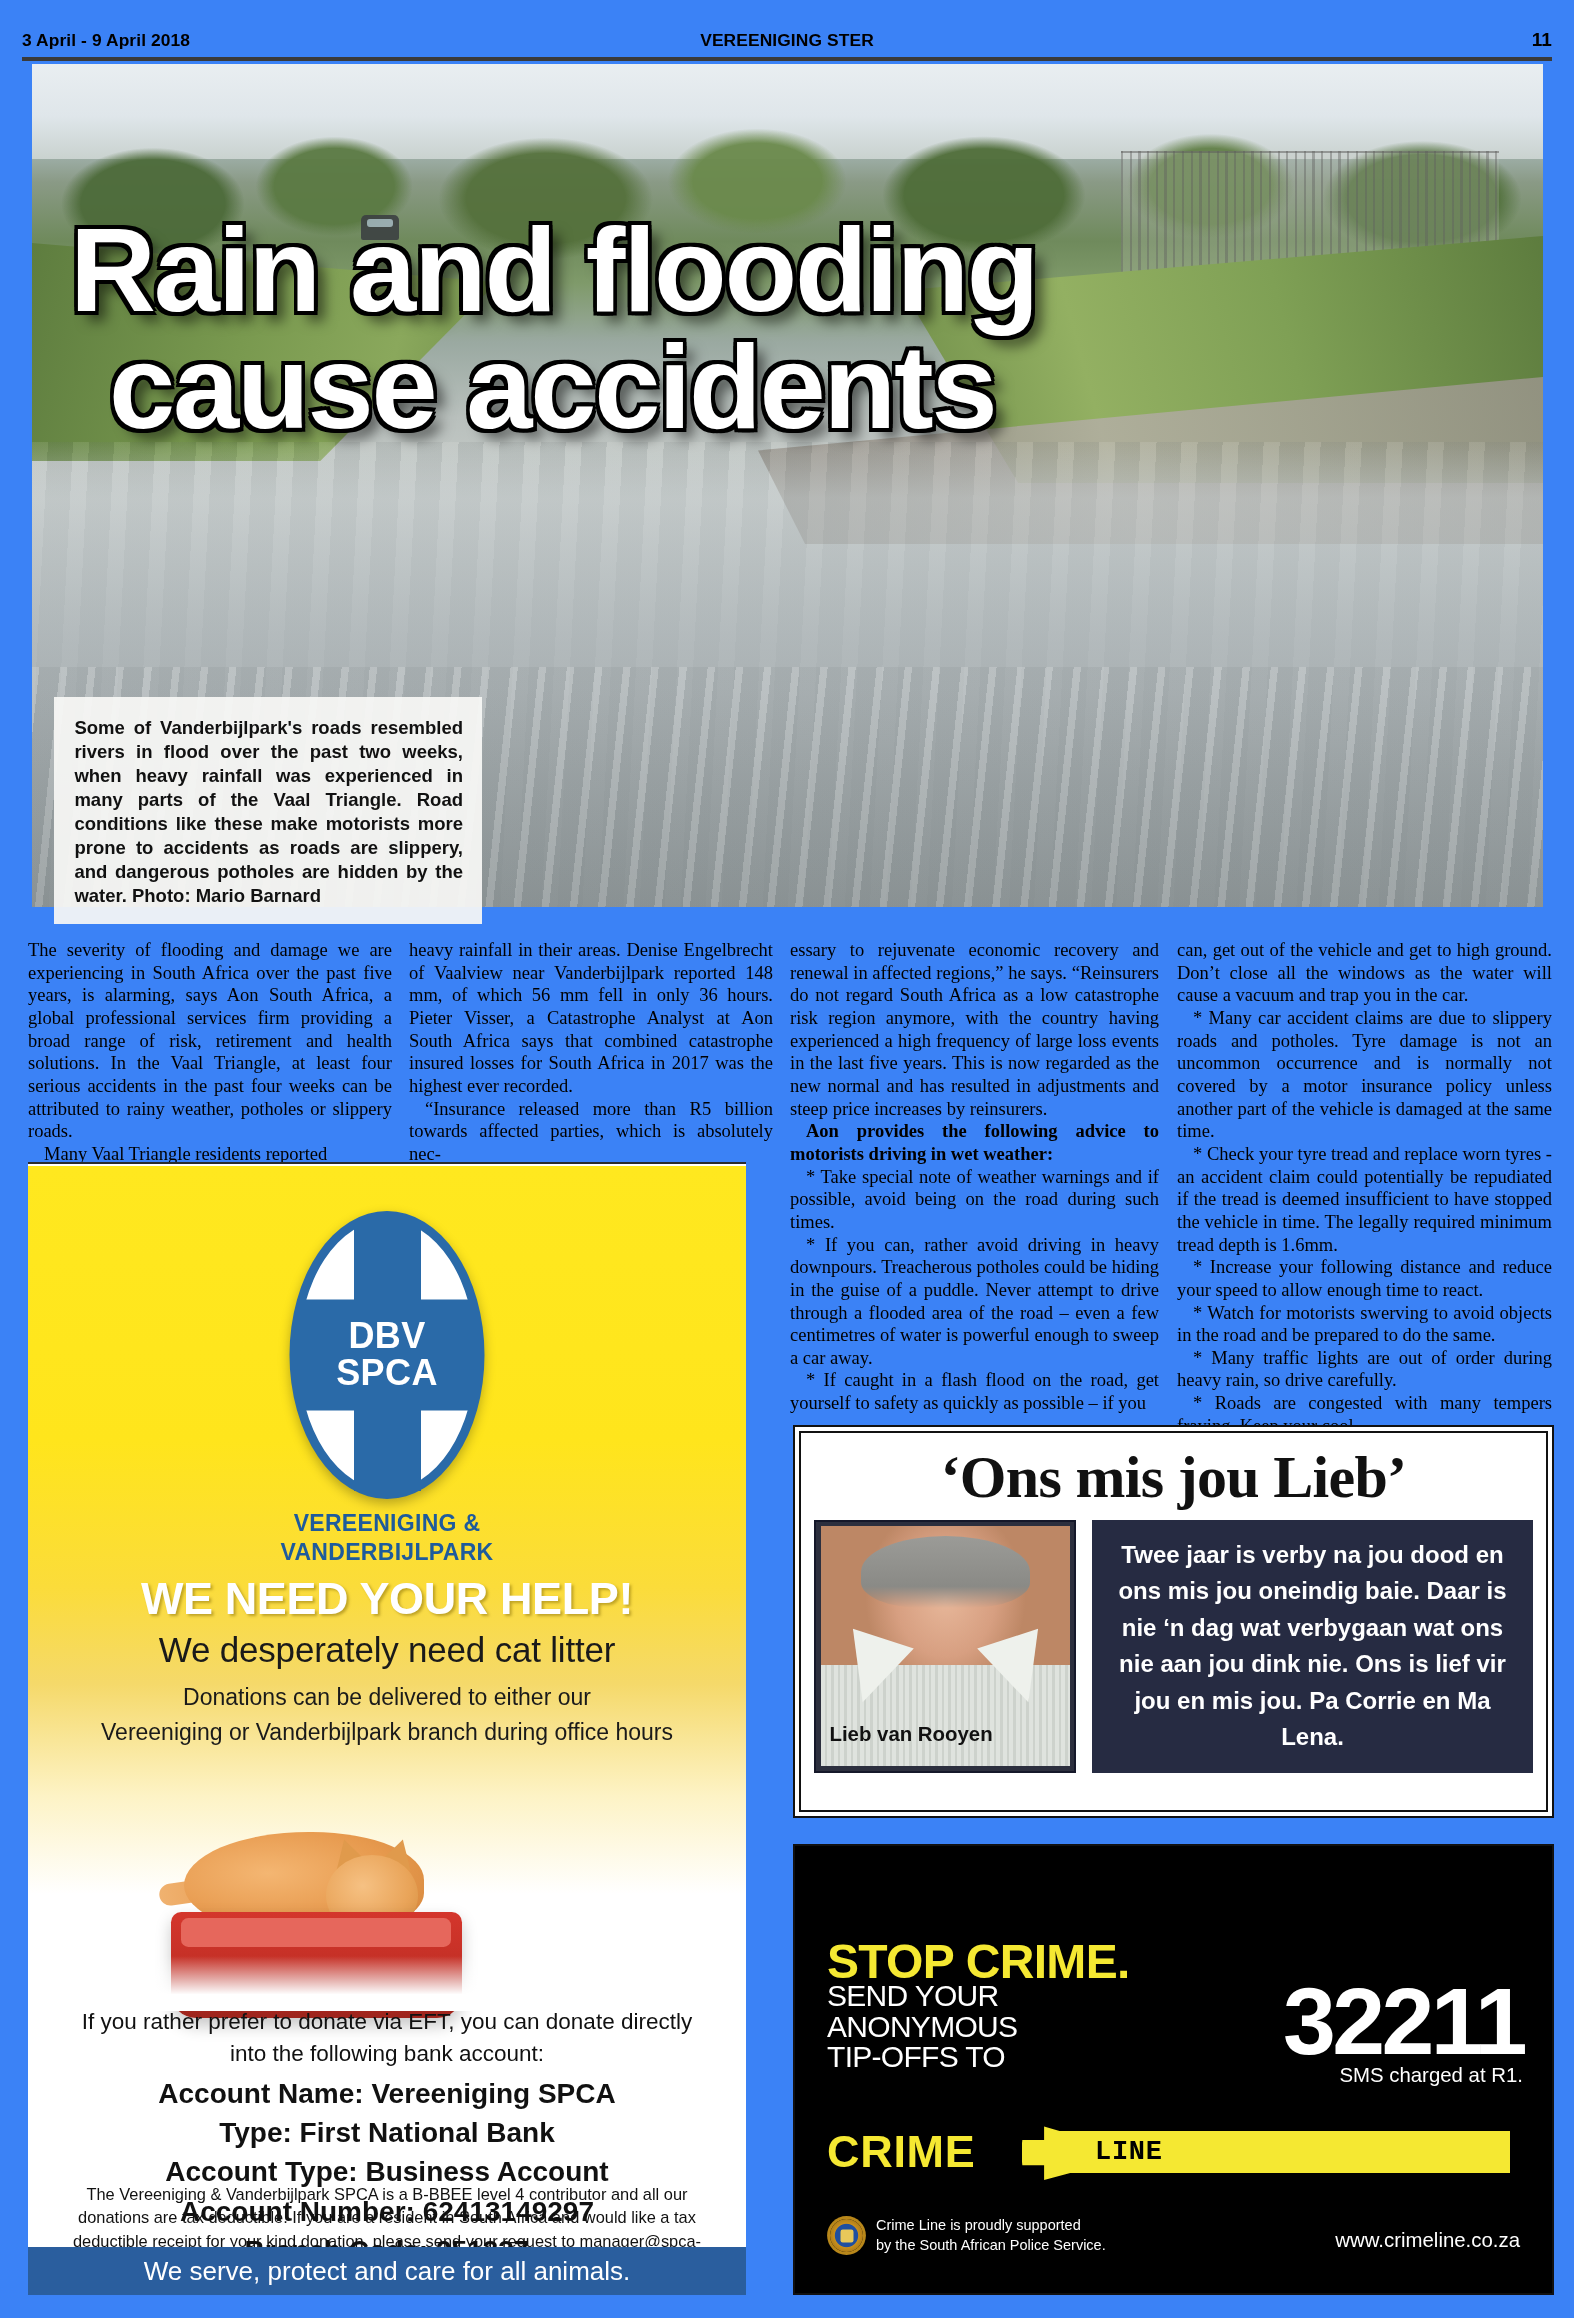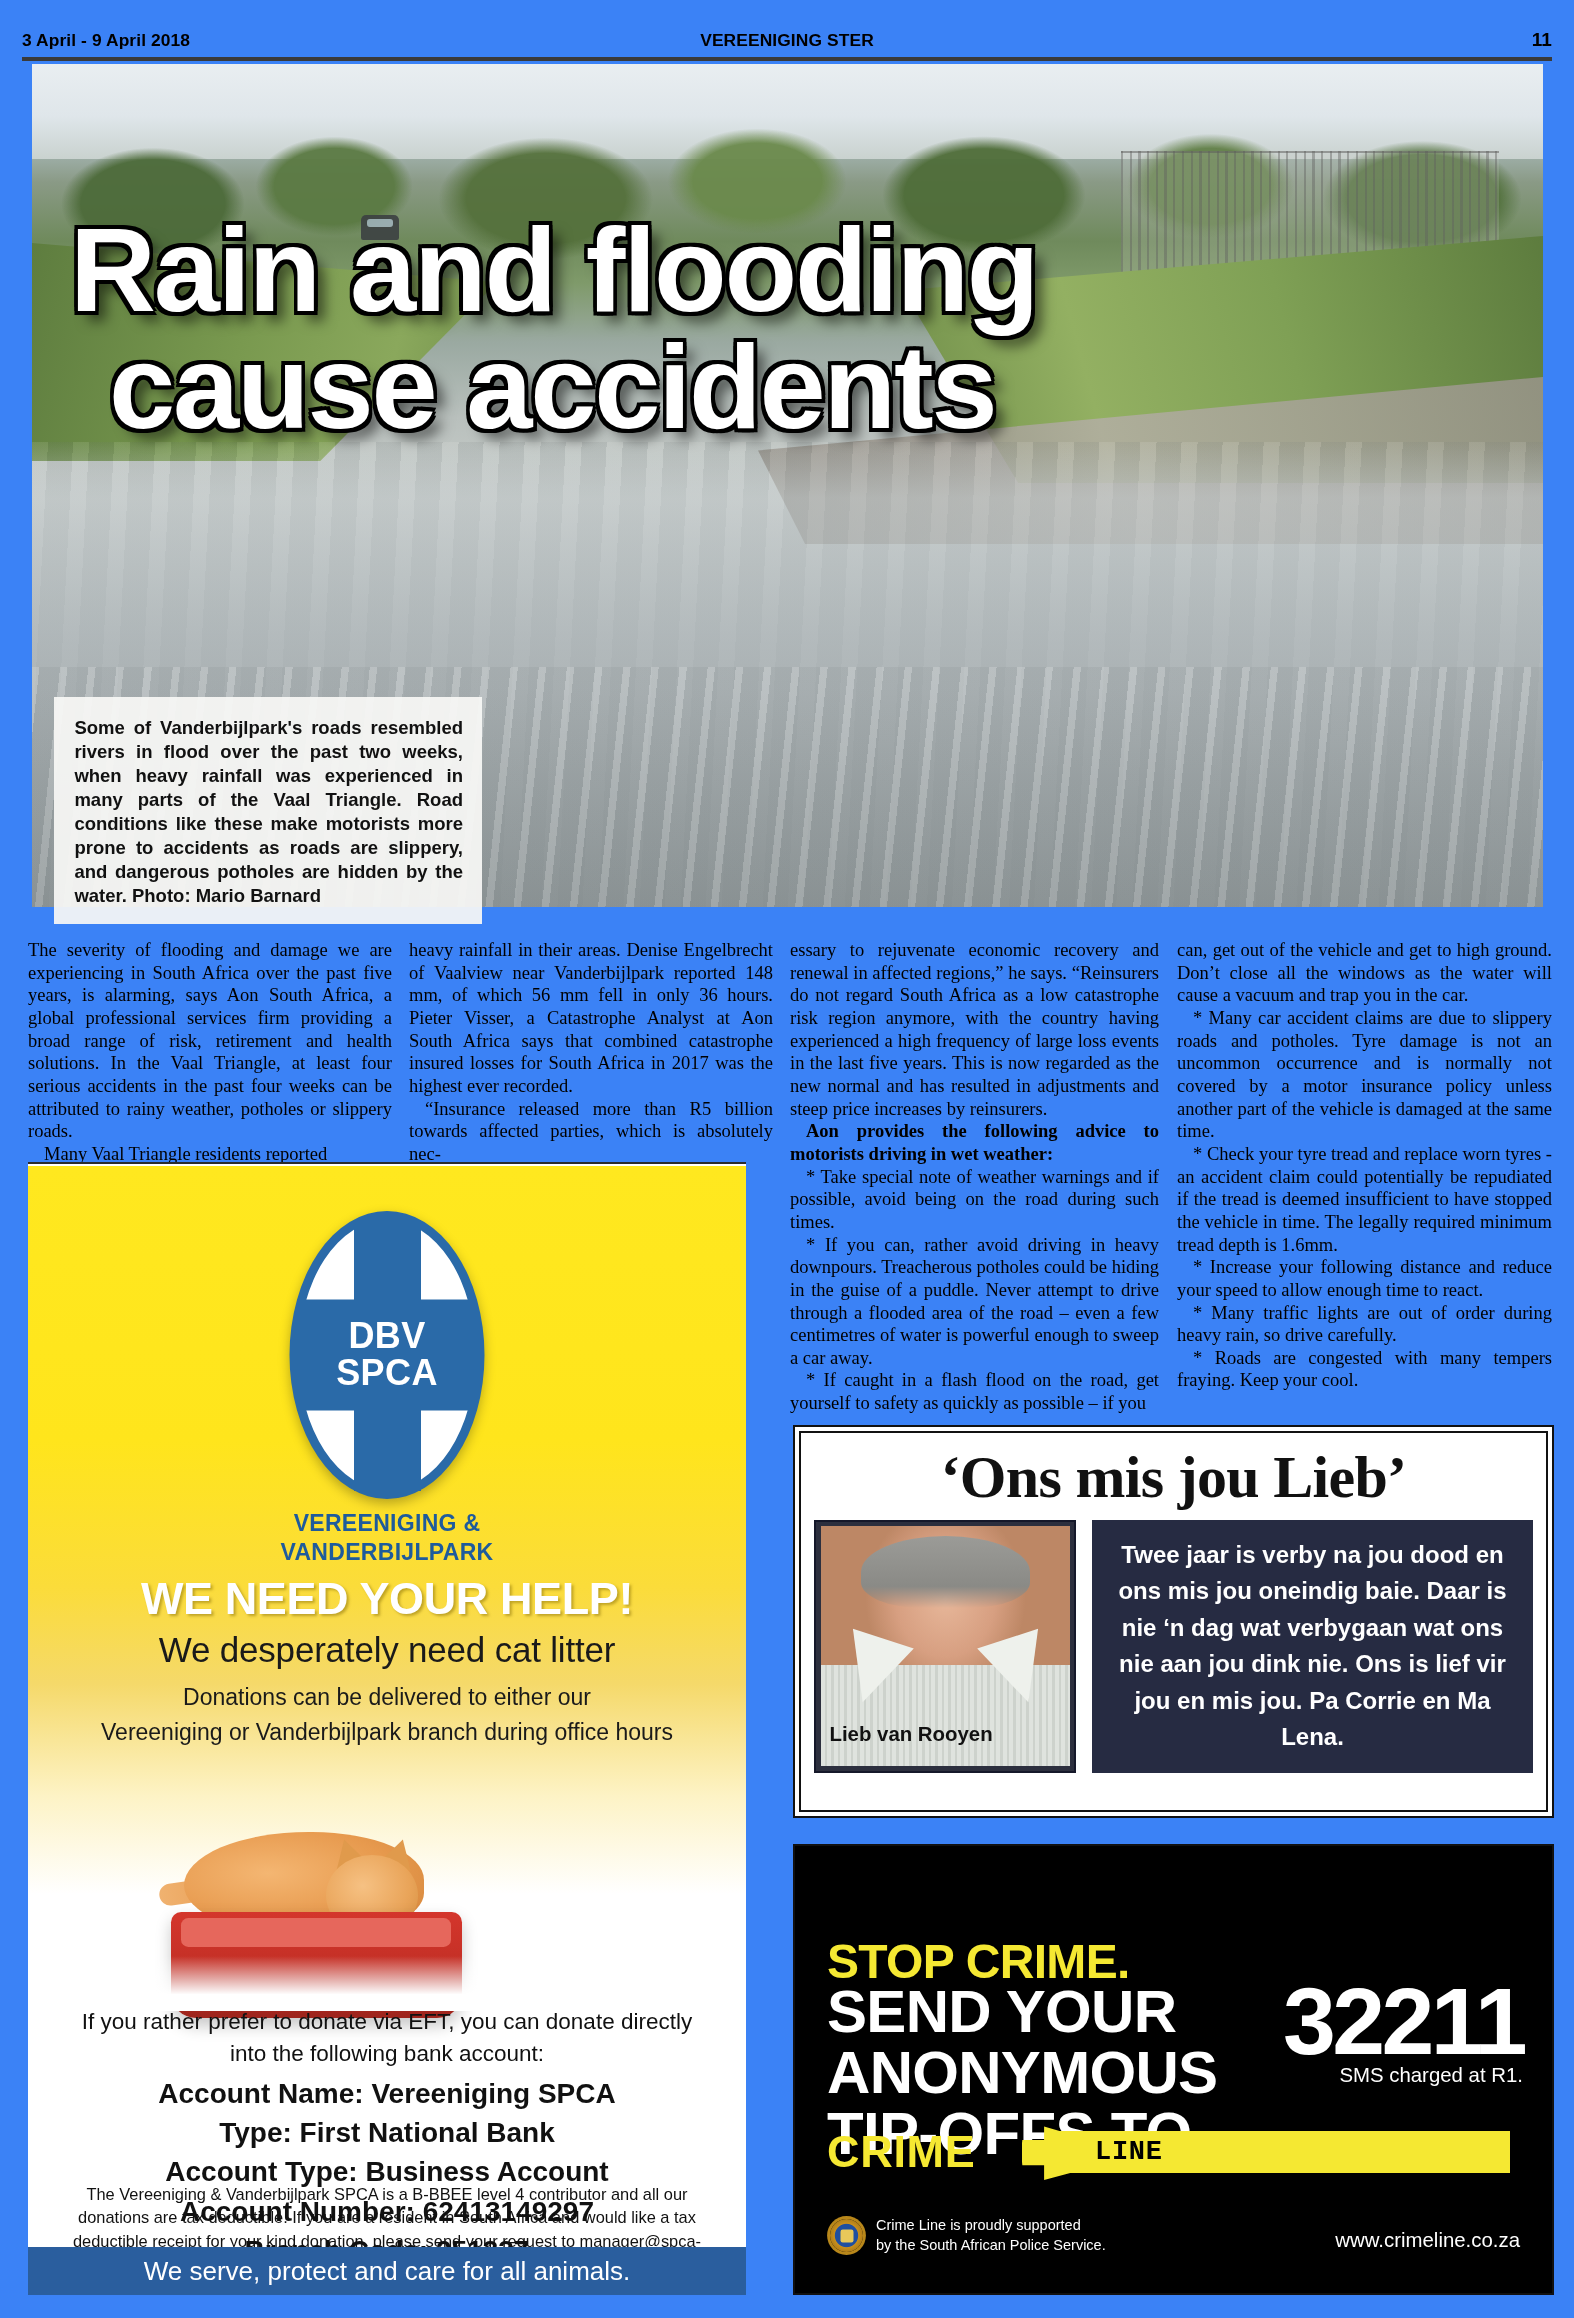--- a/index.html
+++ b/index.html
@@ -307,21 +307,21 @@
     background:#000; border:2.2px solid #111;
   }
   .cl-stop {
     position:absolute; left:32px; top:92px;
     font-family:"Liberation Sans","DejaVu Sans",sans-serif;
     font-weight:bold; font-size:48px; color:#f5e832; letter-spacing:-0.7px; line-height:1;
   }
   .cl-send {
     position:absolute; left:32px; top:135px; width:407px;
     font-family:"Liberation Sans","DejaVu Sans",sans-serif;
-    font-weight:bold; font-size:60px; color:#ffffff; letter-spacing:-0.7px; line-height:1.02;
+    font-weight:normal; font-size:30px; color:#ffffff; letter-spacing:-0.7px; line-height:1.02;
   }
   .cl-number {
     position:absolute; right:28px; top:128px;
     font-family:"Liberation Sans","DejaVu Sans",sans-serif;
     font-weight:bold; font-size:95px; color:#ffffff; letter-spacing:-3.6px; line-height:1;
   }
   .cl-sms {
     position:absolute; right:29px; top:218px;
     font-family:"Liberation Sans","DejaVu Sans",sans-serif;
     font-size:20.4px; color:#ffffff;
@@ -418,20 +418,21 @@
       <p>* Take special note of weather warnings and if possible, avoid being on the road during such times.</p>
       <p>* If you can, rather avoid driving in heavy downpours. Treacherous potholes could be hiding in the guise of a puddle. Never attempt to drive through a flooded area of the road – even a few centimetres of water is powerful enough to sweep a car away.</p>
       <p>* If caught in a flash flood on the road, get yourself to safety as quickly as possible – if you</p>
     </div>
 
     <div class="col" id="col4">
       <p class="first">can, get out of the vehicle and get to high ground. Don’t close all the windows as the water will cause a vacuum and trap you in the car.</p>
       <p>* Many car accident claims are due to slippery roads and potholes. Tyre damage is not an uncommon occurrence and is normally not covered by a motor insurance policy unless another part of the vehicle is damaged at the same time.</p>
       <p>* Check your tyre tread and replace worn tyres - an accident claim could potentially be repudiated if the tread is deemed insufficient to have stopped the vehicle in time. The legally required minimum tread depth is 1.6mm.</p>
       <p>* Increase your following distance and reduce your speed to allow enough time to react.</p>
+      <p>* Watch for motorists swerving to avoid objects in the road and be prepared to do the same.</p>
       <p>* Many traffic lights are out of order during heavy rain, so drive carefully.</p>
       <p>* Roads are congested with many tempers fraying. Keep your cool.</p>
     </div>
 
   </div>
 
   <div class="spca-ad">
     <div class="spca-yellow">
 
       <div class="spca-logo">

